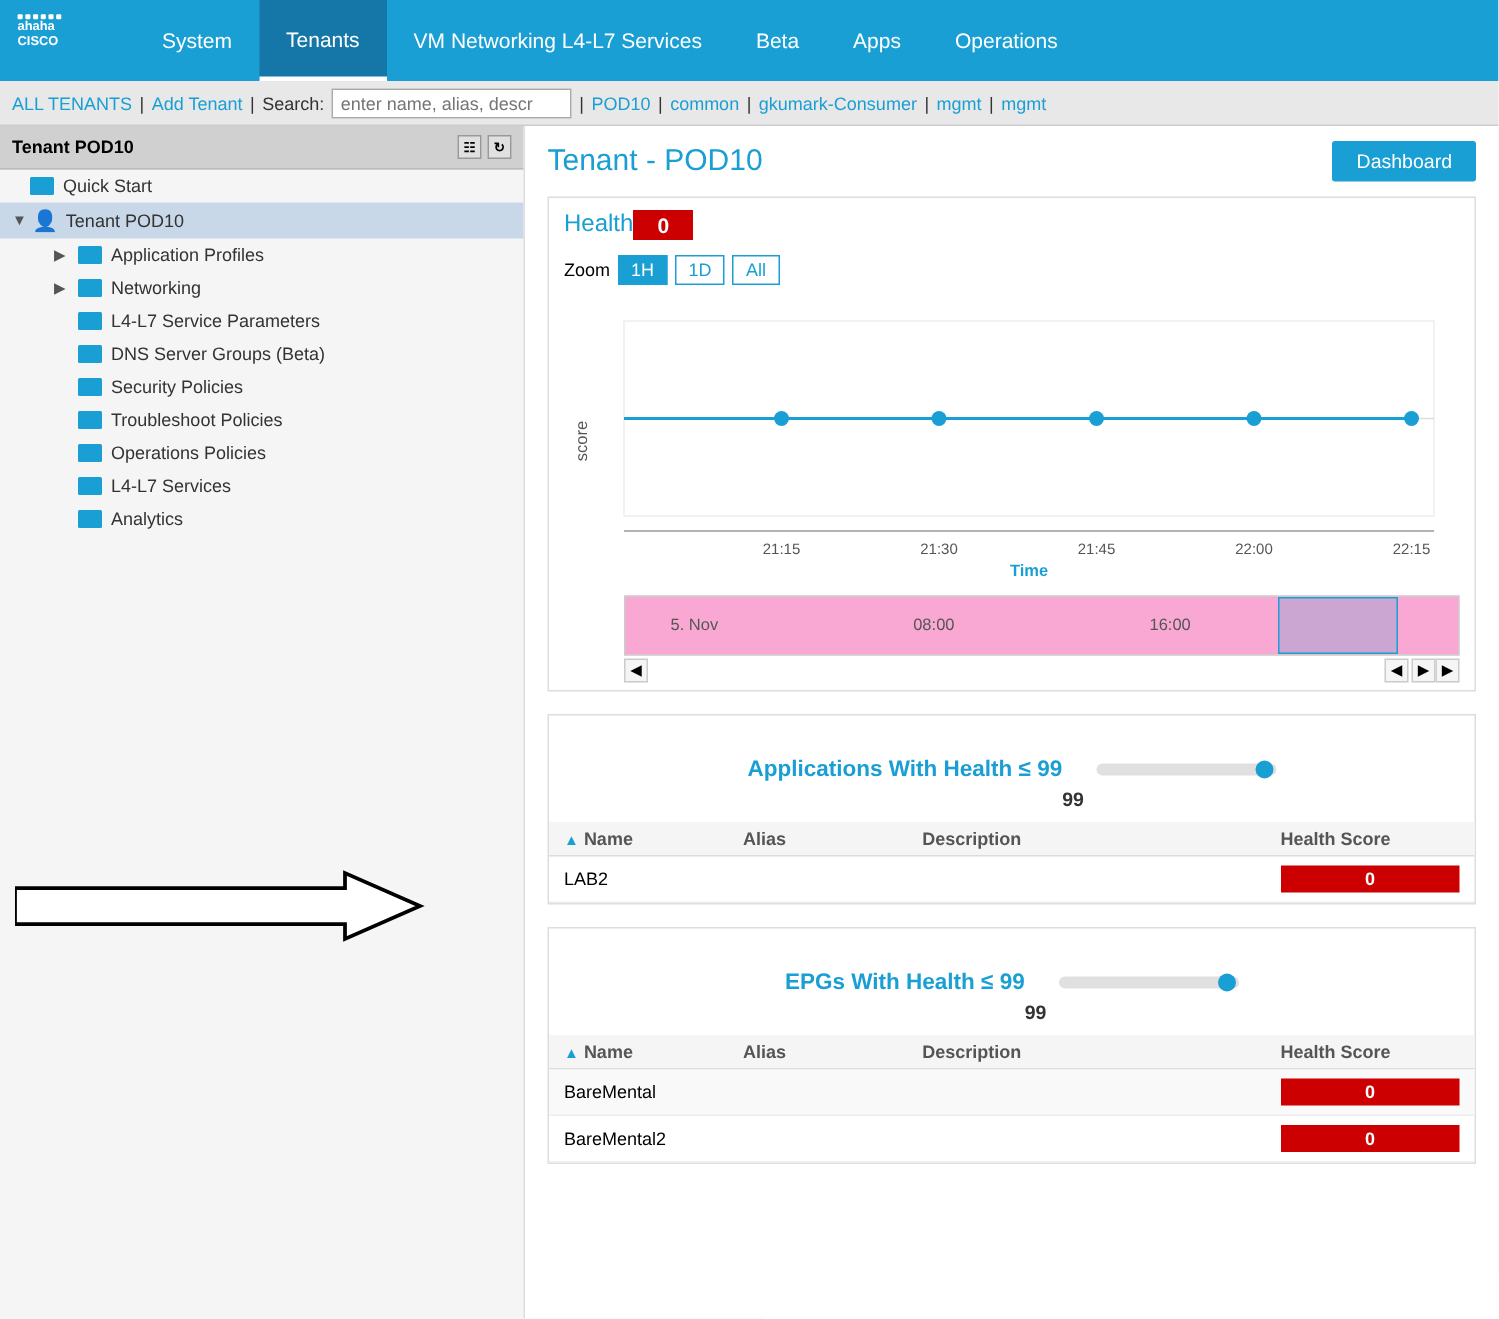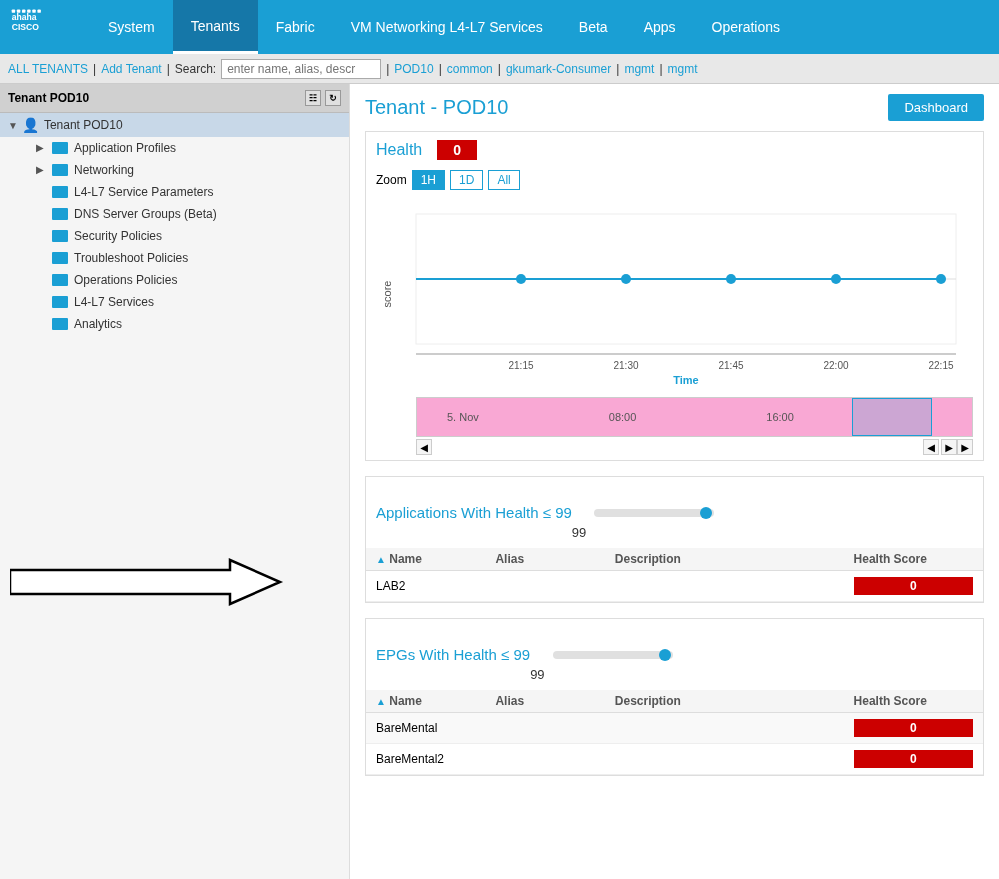--- a/index.html
+++ b/index.html
@@ -162,21 +162,20 @@
       border: 1px solid #ddd;
       margin-bottom: 15px;
       background: white;
     }
     .section-title {
       font-size: 16px;
       color: #1a9fd4;
       padding: 8px 10px 6px 10px;
       display: flex;
       align-items: center;
-      gap: 15px;
     }
     .health-badge {
       background: #cc0000;
       color: white;
       padding: 2px 14px;
       font-size: 14px;
       font-weight: bold;
       min-width: 40px;
       text-align: center;
     }
@@ -207,22 +206,23 @@
 
     
     .apps-section {
       border: 1px solid #ddd;
       margin-bottom: 15px;
       background: white;
     }
     .apps-header {
       display: flex;
       align-items: center;
-      justify-content: flex-start;
+      justify-content: center;
       padding: 8px 10px;
+      font-weight: bold;
     }
     .apps-title {
       font-size: 15px;
       color: #1a9fd4;
     }
     .apps-filter {
       display: flex;
       align-items: center;
       gap: 8px;
     }
@@ -293,21 +293,20 @@
     <rect x="8" y="2" width="4" height="4" fill="white" rx="1"></rect>
     <rect x="14" y="2" width="4" height="4" fill="white" rx="1"></rect>
     <rect x="20" y="2" width="4" height="4" fill="white" rx="1"></rect>
     <rect x="26" y="2" width="4" height="4" fill="white" rx="1"></rect>
     <rect x="32" y="2" width="4" height="4" fill="white" rx="1"></rect>
   </svg>
 
   <div class="nav-items">
     <div class="nav-item">System</div>
     <div class="nav-item active">Tenants</div>
-    <div class="nav-item">Fabric</div>
     <div class="nav-item">VM Networking L4-L7 Services</div>
     <div class="nav-item">Beta</div>
     <div class="nav-item">Apps</div>
     <div class="nav-item">Operations</div>
   </div>
 </nav>
 
 <div class="breadcrumb-bar">
   <a>ALL TENANTS</a>
   <span>|</span>
@@ -331,20 +330,24 @@
 
   <div class="sidebar">
     <div class="sidebar-header">
       <span>Tenant POD10</span>
       <div class="sidebar-header-icons">
         <div class="sidebar-header-icon">☷</div>
         <div class="sidebar-header-icon">↻</div>
       </div>
     </div>
 
+    <div class="sidebar-item sidebar-item-indent1">
+      <div class="folder-icon"></div>
+      <span>Quick Start</span>
+    </div>
 
     <div class="sidebar-item selected">
       <span class="collapse-arrow">▼</span>
       <span class="person-icon">👤</span>
       <span>Tenant POD10</span>
     </div>
 
     <div class="sidebar-item sidebar-item-indent2">
       <span class="expand-arrow">▶</span>
       <div class="folder-icon"></div>

